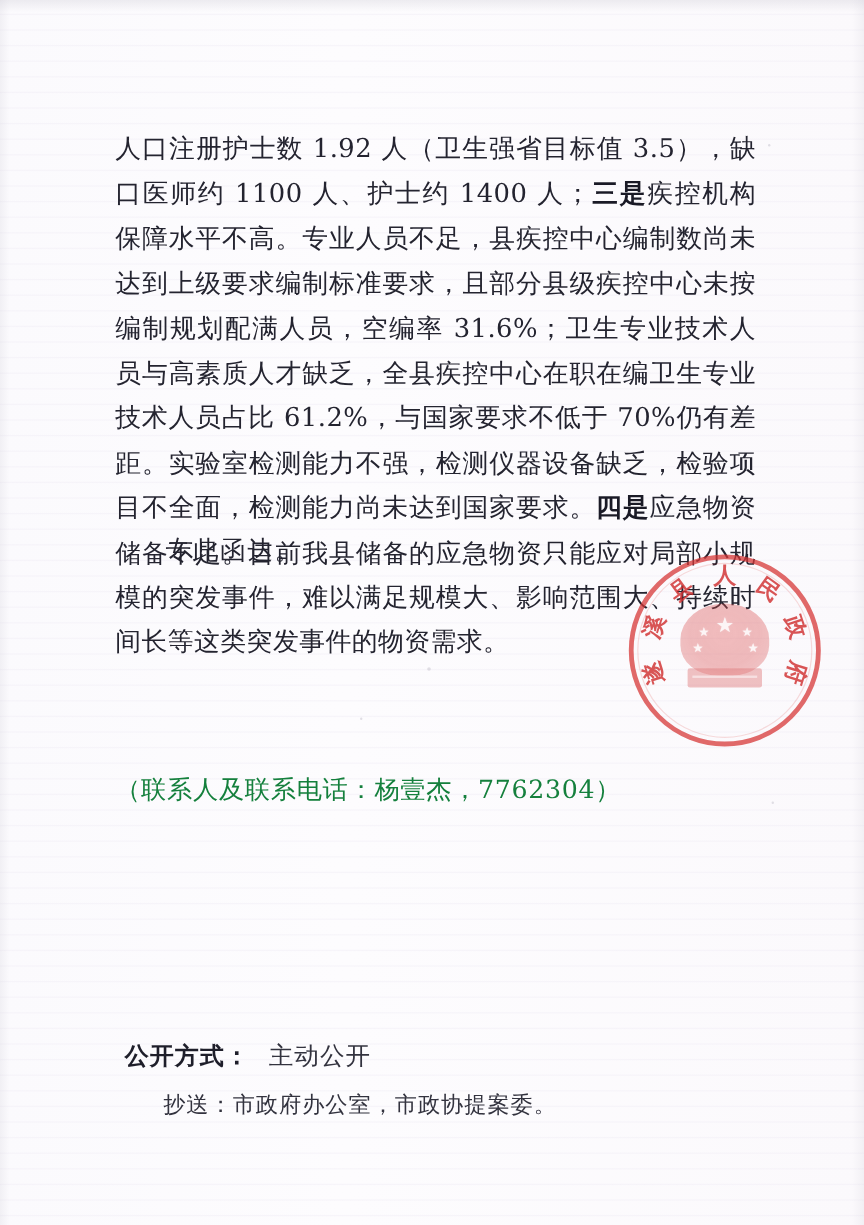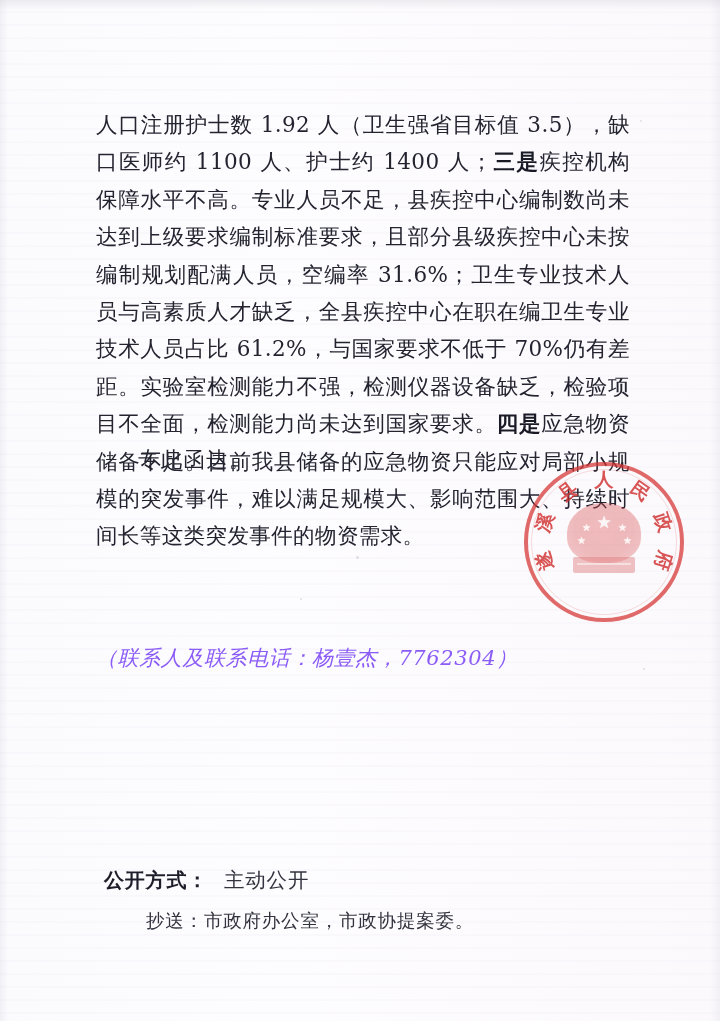--- a/index.html
+++ b/index.html
@@ -198,24 +198,23 @@
     letter-spacing: 1.2px;
     white-space: nowrap;
   }
 
   
   .contact {
     position: absolute;
     top: 644px;
     left: 0;
     font-size: 21px;
-    color: #8b5cf6;
+    color: #15803d;
     letter-spacing: 0.6px;
     white-space: nowrap;
-    font-style: italic;
   }
 
   
   .footer-disclosure {
     position: absolute;
     top: 866px;
     left: 8px;
     font-size: 20.5px;
     color: #1e1e2a;
     letter-spacing: 0.8px;
@@ -228,21 +227,21 @@
   }
   .footer-disclosure .value {
     font-family: "DejaVu Serif", serif;
     font-weight: 400;
     color: #33333f;
     margin-left: 16px;
   }
   .footer-cc {
     position: absolute;
     top: 908px;
-    left: 50px;
+    left: 40px;
     font-size: 18.5px;
     color: #33333f;
     letter-spacing: 0.8px;
     white-space: nowrap;
   }
 
   
   .speck { position: absolute; background: rgba(190,188,200,0.45); border-radius: 50%; }
 </style>
 </head>

